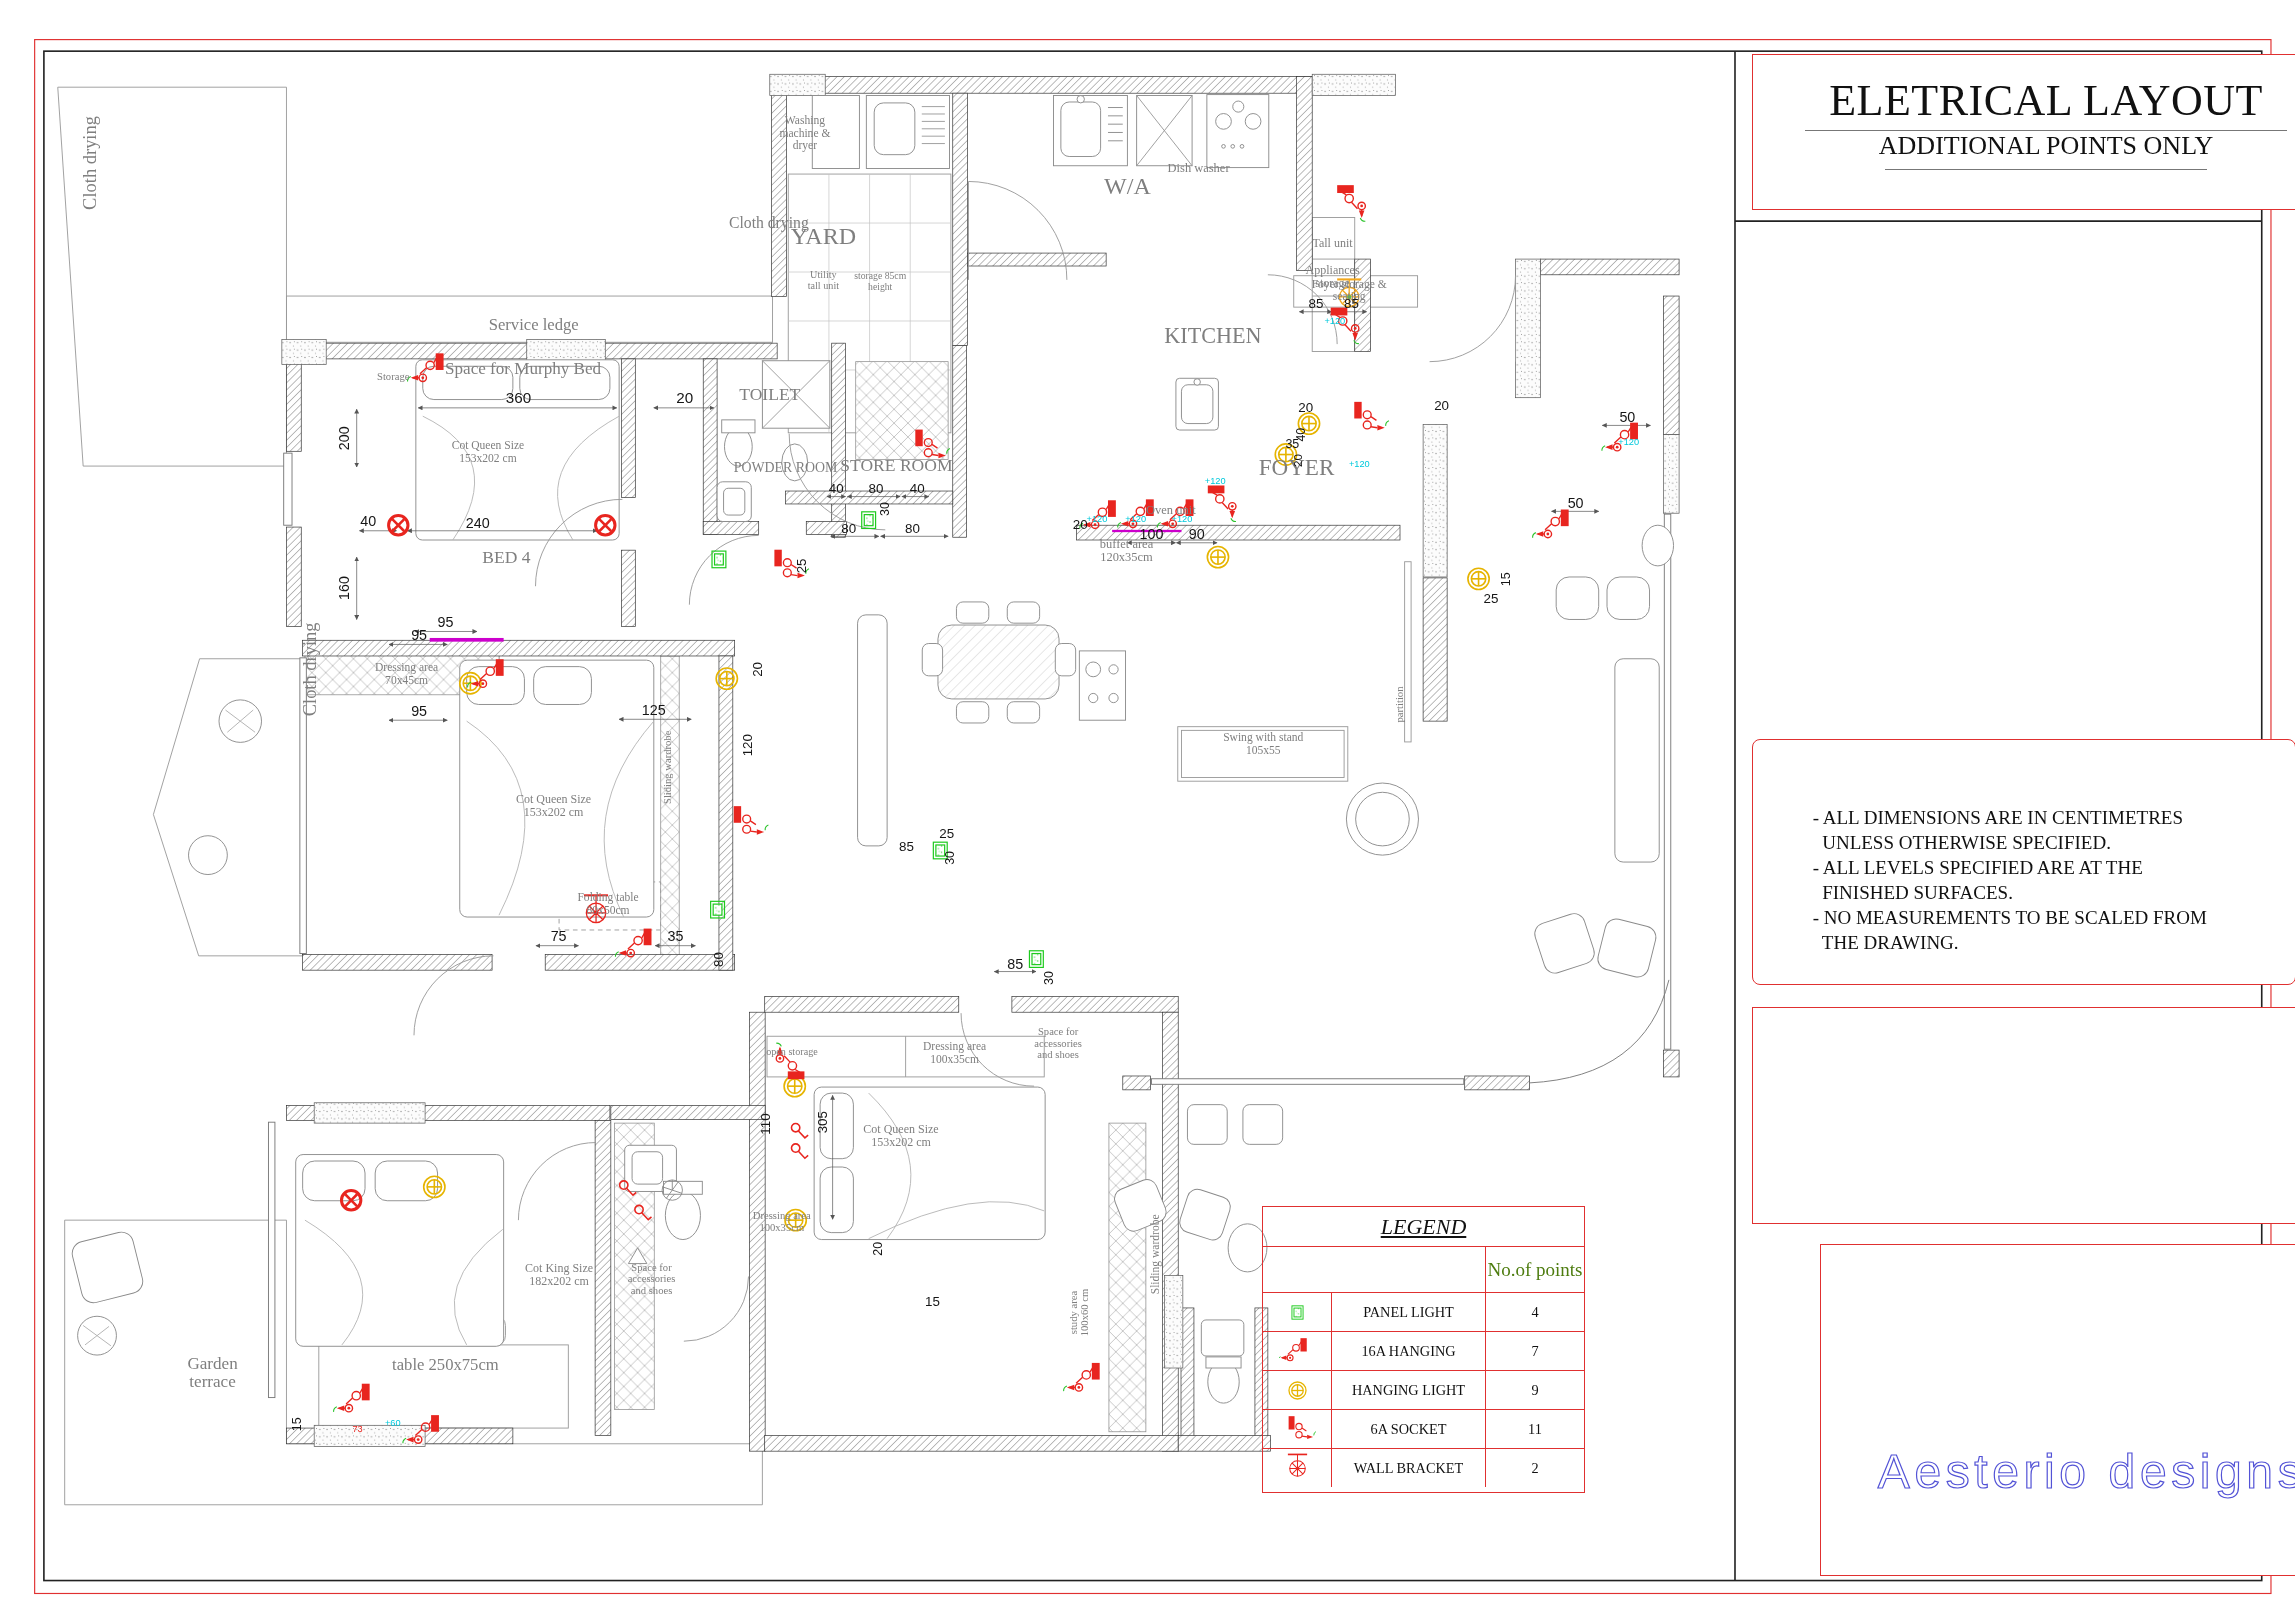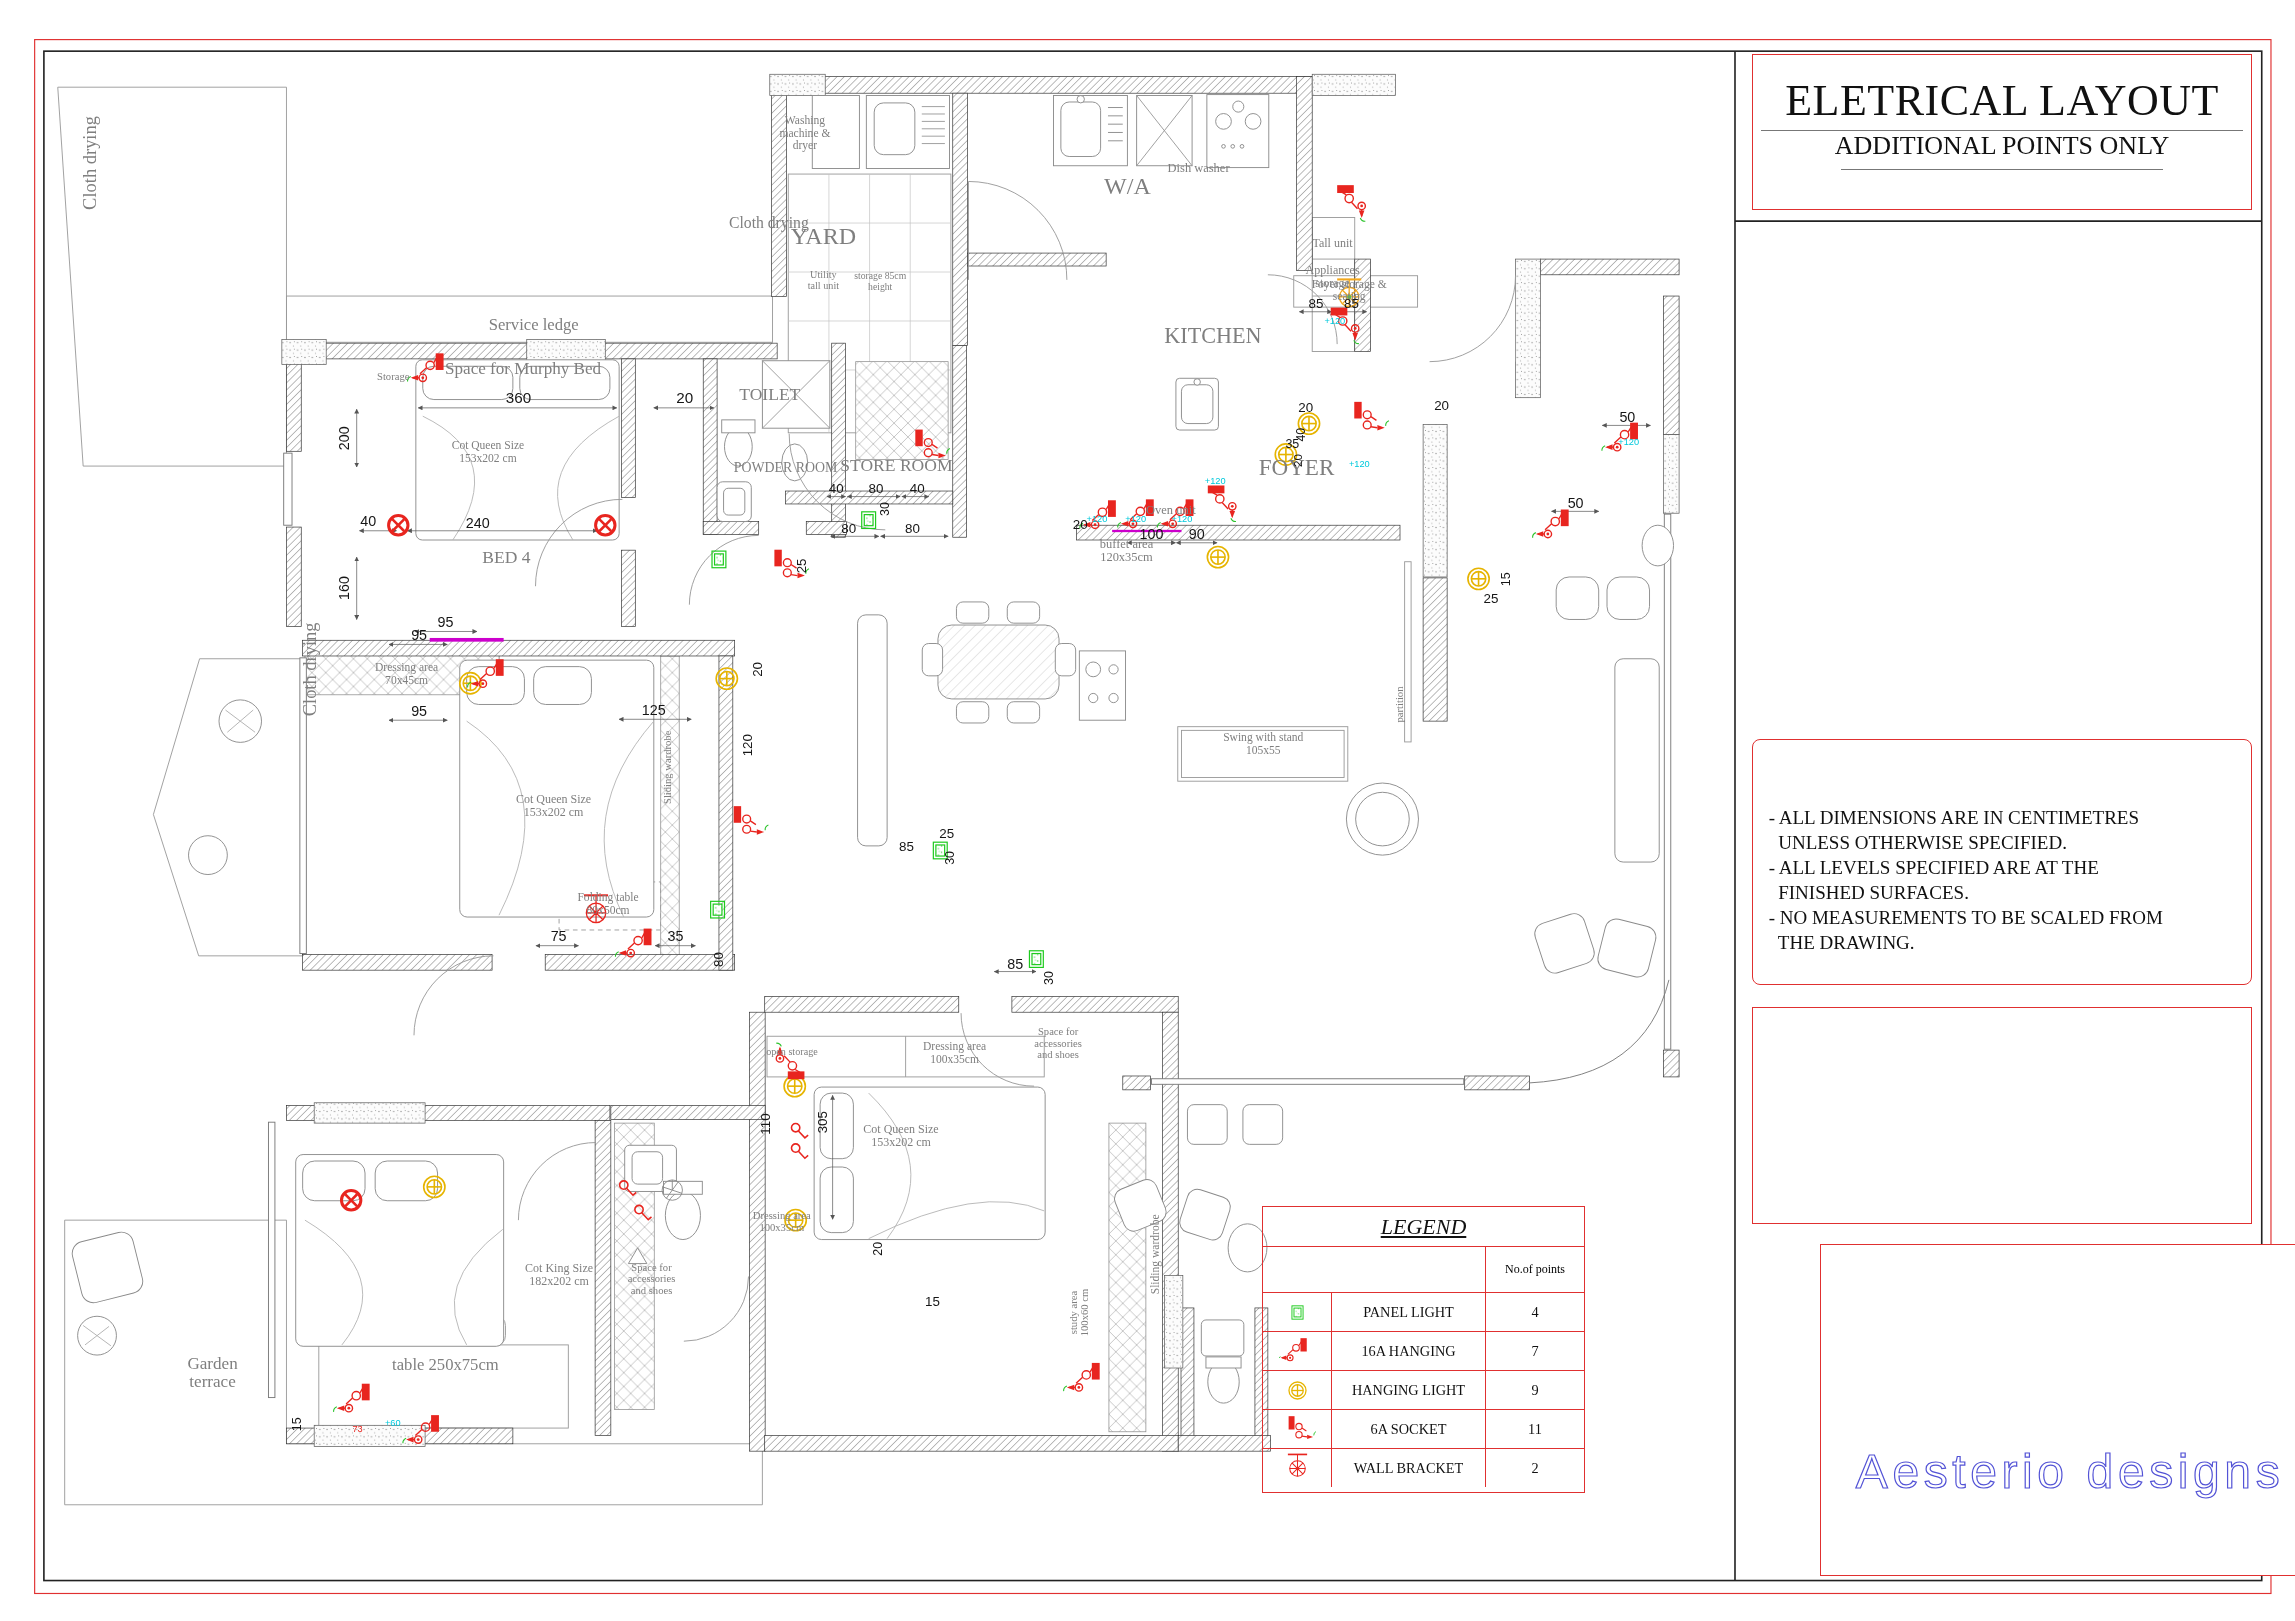--- a/index.html
+++ b/index.html
@@ -5,42 +5,42 @@
   html,body{margin:0;padding:0;width:2295px;height:1622px;background:#fff;position:relative;
     font-family:"Liberation Serif",serif;}
   .abs{position:absolute;}
   svg text{user-select:none;}
   .lbl{text-anchor:middle;}
   .room{fill:#7f7f7f;font-family:"Liberation Serif",serif;}
   .dim{fill:#161616;font-family:"Liberation Sans",sans-serif;}
   .cyan{fill:#00c9dc;font-family:"Liberation Sans",sans-serif;}
   .redt{fill:#e8251f;font-family:"Liberation Sans",sans-serif;}
   
-  .panel-box{position:absolute;border:1.4px solid #e03030;background:#fff;}
+  .panel-box{position:absolute;border:1.4px solid #e03030;background:#fff;padding-left:44px;}
   .title-box{left:1752px;top:54px;width:498px;height:154px;text-align:center;}
   .title-main{font-size:44px;letter-spacing:0.5px;color:#111;margin-top:24px;line-height:1.0;}
   .title-rule{height:1.8px;background:#777;margin:6.5px 8.3px 0 8.3px;}
   .title-sub{font-size:26px;color:#111;}
   .sub-rule{height:1.8px;background:#777;margin:7.4px 88px 0 88px;}
   .notes-box{left:1752px;top:739px;width:498px;height:244px;border-radius:8px;}
   .note-line{font-size:19px;color:#101010;line-height:1.32;white-space:pre;padding-left:15.7px;}
   .notes-inner{margin-top:65px;}
   .compass-box{left:1752px;top:1007px;width:498px;height:215px;}
   .logo-box{left:1820px;top:1244px;width:498px;height:330px;}
   .brand{position:absolute;left:0;right:0;top:199px;text-align:center;
      font-family:"Liberation Sans",sans-serif;font-size:48px;letter-spacing:4.6px;
      color:transparent;-webkit-text-stroke:1.2px #5353d6;}
   
   .legend{left:1262px;top:1206px;width:321px;height:285px;border:1.4px solid #e03030;}
   .lg-title{height:39px;border-bottom:1.4px solid #e03030;display:flex;align-items:center;justify-content:center;
      font-style:italic;font-size:22px;color:#111;text-decoration:underline;font-family:"Liberation Serif",serif;}
   .lg-head{height:45px;border-bottom:1.4px solid #e03030;display:flex;}
   .lg-head .sp{flex:1;}
   .lg-head .hd{width:98px;border-left:1.4px solid #e03030;display:flex;align-items:center;justify-content:center;
-     font-size:12px;color:#000000;}
+     font-size:19px;color:#4d7c0f;}
   .lg-row{height:38px;border-bottom:1.4px solid #e03030;display:flex;}
   .lg-row:last-child{border-bottom:none;}
   .lg-sym{width:68px;border-right:1.4px solid #e03030;display:flex;align-items:center;justify-content:center;}
   .lg-name{flex:1;display:flex;align-items:center;justify-content:center;font-size:14.3px;color:#111;}
   .lg-count{width:98px;border-left:1.4px solid #e03030;display:flex;align-items:center;justify-content:center;
      font-size:14.3px;color:#111;}
 </style>
 </head>
 <body>
 

